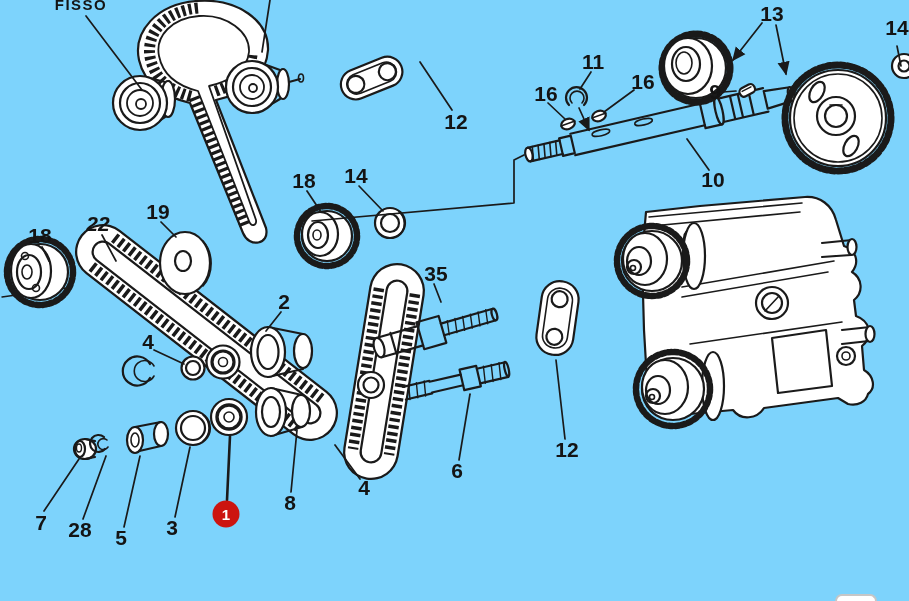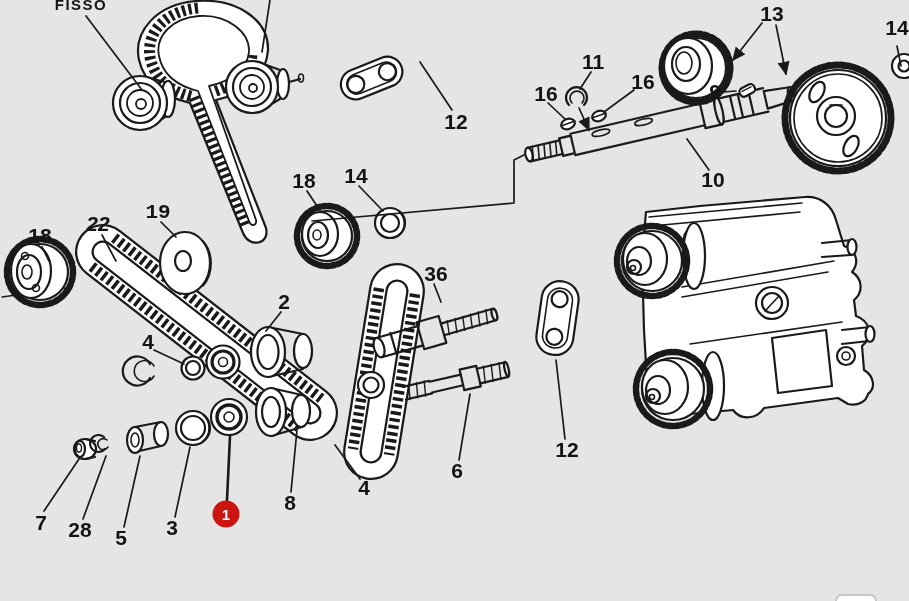--- a/index.html
+++ b/index.html
@@ -1,16 +1,16 @@
 <!DOCTYPE html>
 <html><head>
 <meta charset="utf-8">
 <style>
   html,body{margin:0;padding:0;background:#fff;}
-  #canvas{position:relative;width:909px;height:601px;background:#e5e5e5;overflow:hidden;
+  #canvas{position:relative;width:909px;height:601px;background:#7dd3fc;overflow:hidden;
           font-family:"Liberation Sans",sans-serif;}
   #lineart{position:absolute;left:0;top:0;}
   .part-label{position:absolute;transform:translate(-50%,-50%);
               font:700 21px "Liberation Sans",sans-serif;color:#141414;white-space:nowrap;}
   .fisso-label{position:absolute;transform:translate(-50%,-50%);
                font:700 15px "Liberation Sans",sans-serif;letter-spacing:1.5px;color:#141414;}
   .highlight-badge{position:absolute;transform:translate(-50%,-50%);
                    width:27px;height:27px;border-radius:50%;
                    display:flex;align-items:center;justify-content:center;
                    font:700 15px "Liberation Sans",sans-serif;cursor:pointer;}
@@ -326,24 +326,24 @@
       <div class="part-label" style="left: 897px; top: 28px;">14</div>
       <div class="part-label" style="left: 593px; top: 62px;">11</div>
       <div class="part-label" style="left: 546px; top: 94px;">16</div>
       <div class="part-label" style="left: 643px; top: 82px;">16</div>
       <div class="part-label" style="left: 715px; top: 92px;">9</div>
       <div class="part-label" style="left: 713px; top: 180px; text-align: center;">10</div>
       <div class="part-label" style="left: 304px; top: 181px;">18</div>
       <div class="part-label" style="left: 356px; top: 176px;">14</div>
       <div class="part-label" style="left: 40px; top: 236px;">18</div>
       <div class="part-label" style="left: 98px; top: 224px; font-style: italic;">22</div>
-      <div class="part-label" style="left: 158px; top: 212px; font-family: Liberation Mono, monospace;">19</div>
+      <div class="part-label" style="left: 158px; top: 212px;">19</div>
       <div class="part-label" style="left: 284px; top: 302px;">2</div>
       <div class="part-label" style="left: 148px; top: 342px;">4</div>
-      <div class="part-label" style="left: 436px; top: 274px;">36</div>
+      <div class="part-label" style="left: 436px; top: 274px;">35</div>
       <div class="part-label" style="left: 457px; top: 471px;">6</div>
       <div class="part-label" style="left: 567px; top: 450px;">12</div>
       <div class="part-label" style="left: 364px; top: 488px;">4</div>
       <div class="part-label" style="left: 41px; top: 523px;">7</div>
       <div class="part-label" style="left: 80px; top: 530px;">28</div>
       <div class="part-label" style="left: 121px; top: 538px;">5</div>
       <div class="part-label" style="left: 172px; top: 528px;">3</div>
       <div class="part-label" style="left: 290px; top: 503px;">8</div>
     </div>
 

